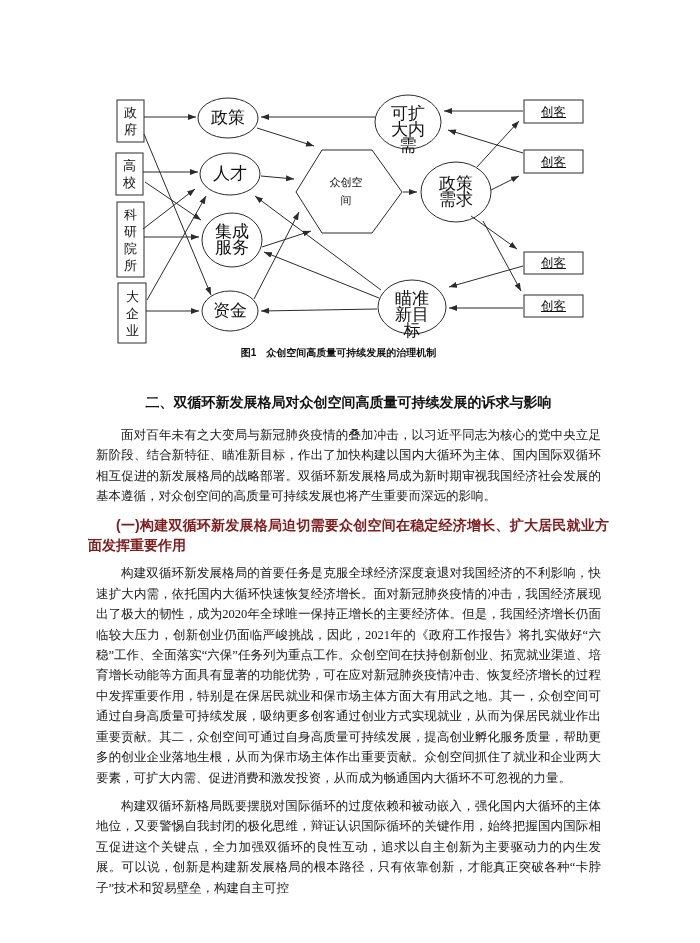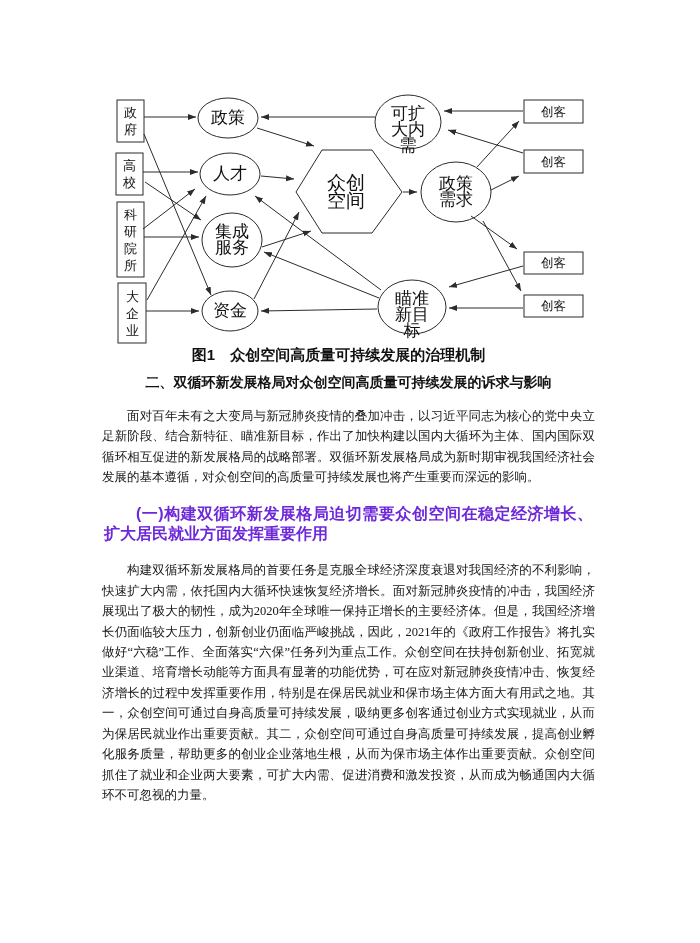--- a/index.html
+++ b/index.html
@@ -4,37 +4,37 @@
 <style>
   html,body{margin:0;padding:0;background:#ffffff;}
   .page{position:relative;width:700px;height:943px;background:#ffffff;color:#1b1b1b;overflow:hidden;}
 
   
   .figure{position:absolute;top:0;left:0;width:700px;height:372px;}
   .diagram-svg{position:absolute;top:0;left:0;}
   .nlabel{position:absolute;font-family:"Liberation Serif","DejaVu Serif",serif;color:#111;text-align:center;}
   .vbox{width:15px;font-size:13px;line-height:17px;}
   .ebox{width:34px;font-size:17px;line-height:16px;}
-  .hexbox{width:38px;font-size:19px;line-height:17.5px;}
-  .mbox{width:59px;font-size:12.5px;line-height:15px;}
+  .hexbox{width:38px;font-size:11px;line-height:17.5px;}
+  .mbox{width:59px;font-size:12.5px;line-height:15px;text-decoration:underline;}
   .caption{position:absolute;top:346px;left:0;width:677px;text-align:center;
            font-family:"Liberation Sans","DejaVu Sans",sans-serif;font-weight:bold;
-           font-size:15px;color:#111;}
+           font-size:10px;color:#111;}
 
   
   .article{position:absolute;left:88px;top:372px;width:521px;
            font-family:"Liberation Serif","DejaVu Serif",serif;
            font-size:12.5px;line-height:20.4px;text-align:justify;color:#161616;}
   .article h2{font-family:"Liberation Sans","DejaVu Sans",sans-serif;
               font-size:14px;line-height:20px;font-weight:bold;
-              text-align:center;margin:0 0 13px 0;color:#111;}
+              text-align:center;margin:20px 0 13px 0;color:#111;}
   .article h3{font-family:"Liberation Sans","DejaVu Sans",sans-serif;
-              font-size:16px;line-height:20.4px;font-weight:bold;
-              margin:16px;text-indent:2em;text-align:justify;color:#6d28d9;}
-  .article p{margin:14px;text-indent:2em;}
+              font-size:14px;line-height:20.4px;font-weight:bold;
+              margin:0;text-indent:2em;text-align:justify;color:#7f1d1d;}
+  .article p{margin:8px;text-indent:2em;}
 
   .page-num{position:absolute;top:864px;left:88px;width:521px;text-align:right;
             font-family:"Liberation Serif","DejaVu Serif",serif;font-size:13px;color:#222;}
 </style>
 </head>
 <body>
 
 <div class="page">
 
   <div class="figure">
@@ -118,16 +118,17 @@
     <div class="nlabel mbox" style="left:524px;top:299px">创客</div>
 
     <div class="caption">图1　众创空间高质量可持续发展的治理机制</div>
   </div>
 
   <div class="article">
     <h2>二、双循环新发展格局对众创空间高质量可持续发展的诉求与影响</h2>
     <p>面对百年未有之大变局与新冠肺炎疫情的叠加冲击，以习近平同志为核心的党中央立足新阶段、结合新特征、瞄准新目标，作出了加快构建以国内大循环为主体、国内国际双循环相互促进的新发展格局的战略部署。双循环新发展格局成为新时期审视我国经济社会发展的基本遵循，对众创空间的高质量可持续发展也将产生重要而深远的影响。</p>
     <h3>(一)构建双循环新发展格局迫切需要众创空间在稳定经济增长、扩大居民就业方面发挥重要作用</h3>
     <p>构建双循环新发展格局的首要任务是克服全球经济深度衰退对我国经济的不利影响，快速扩大内需，依托国内大循环快速恢复经济增长。面对新冠肺炎疫情的冲击，我国经济展现出了极大的韧性，成为2020年全球唯一保持正增长的主要经济体。但是，我国经济增长仍面临较大压力，创新创业仍面临严峻挑战，因此，2021年的《政府工作报告》将扎实做好“六稳”工作、全面落实“六保”任务列为重点工作。众创空间在扶持创新创业、拓宽就业渠道、培育增长动能等方面具有显著的功能优势，可在应对新冠肺炎疫情冲击、恢复经济增长的过程中发挥重要作用，特别是在保居民就业和保市场主体方面大有用武之地。其一，众创空间可通过自身高质量可持续发展，吸纳更多创客通过创业方式实现就业，从而为保居民就业作出重要贡献。其二，众创空间可通过自身高质量可持续发展，提高创业孵化服务质量，帮助更多的创业企业落地生根，从而为保市场主体作出重要贡献。众创空间抓住了就业和企业两大要素，可扩大内需、促进消费和激发投资，从而成为畅通国内大循环不可忽视的力量。</p>
+    <p>构建双循环新格局既要摆脱对国际循环的过度依赖和被动嵌入，强化国内大循环的主体地位，又要警惕自我封闭的极化思维，辩证认识国际循环的关键作用，始终把握国内国际相互促进这个关键点，全力加强双循环的良性互动，追求以自主创新为主要驱动力的内生发展。可以说，创新是构建新发展格局的根本路径，只有依靠创新，才能真正突破各种“卡脖子”技术和贸易壁垒，构建自主可控</p>
   </div>
 
 
 </div>
 
 </body></html>

